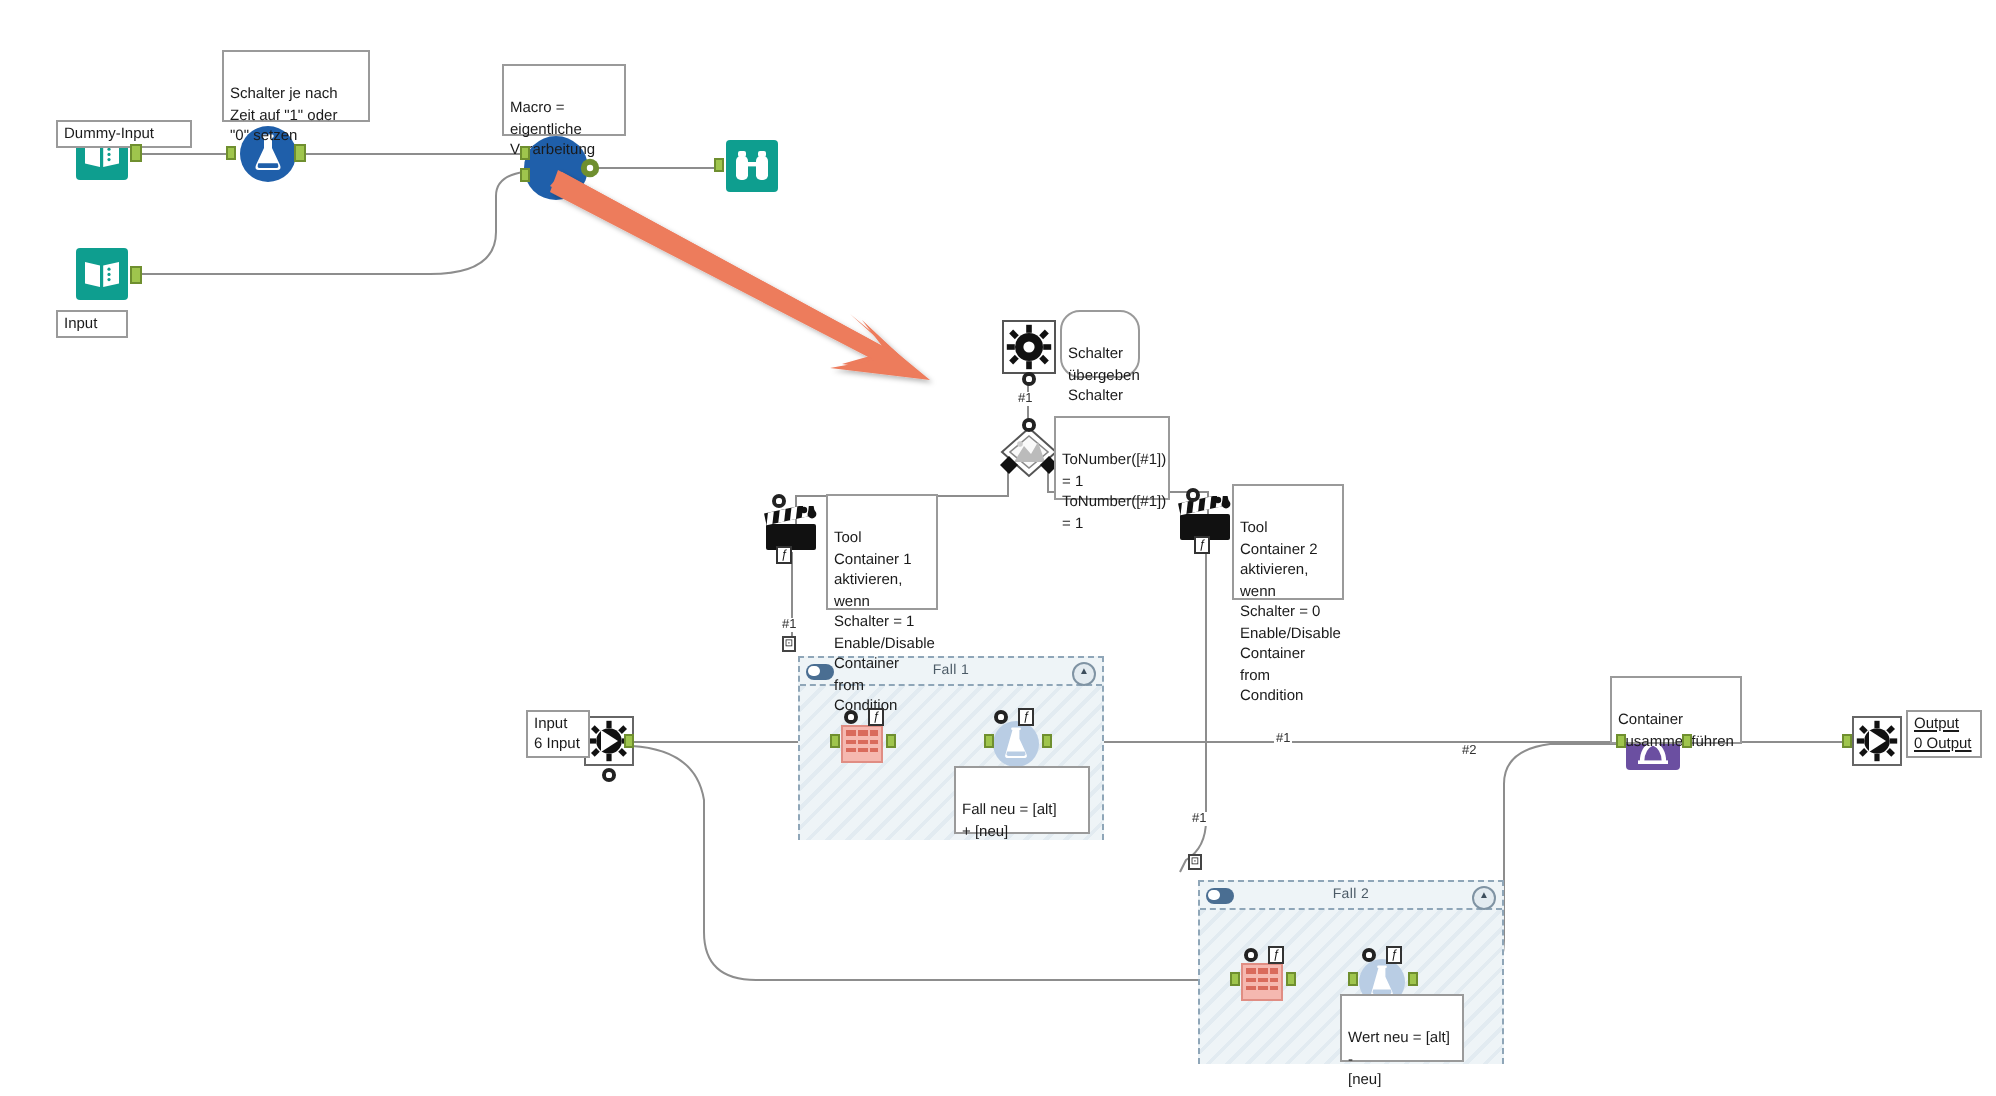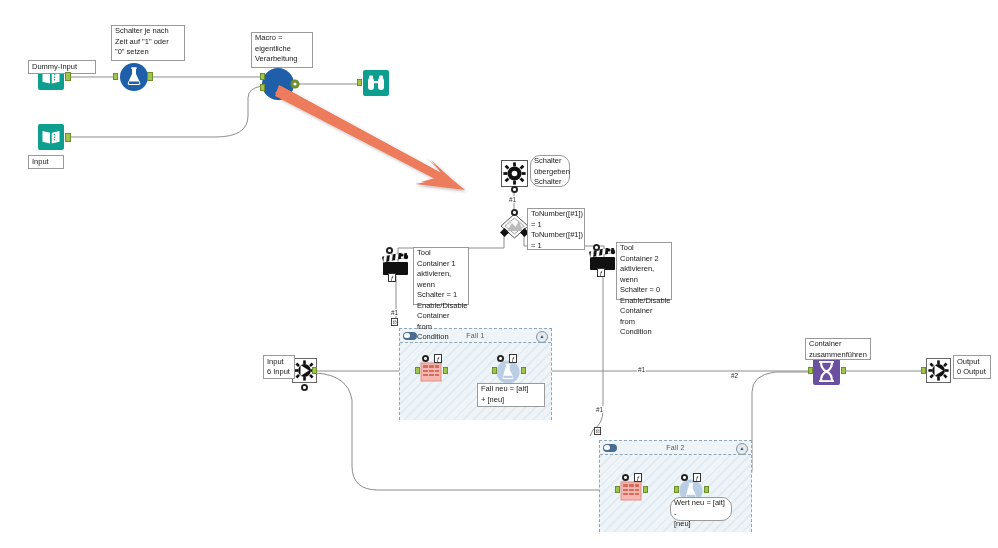--- a/index.html
+++ b/index.html
@@ -12,21 +12,21 @@
   #canvas{position:relative;width:998px;height:548px;background:#ffffff;}
 
   
   .note{
     position:absolute;
     border:1px solid #9a9a9a;
     background:#ffffff;
     color:#1a1a1a;
     font-size:7.5px;
     line-height:10.5px;
-    padding:0 3px;
+    padding:16px 3px;
     box-sizing:border-box;
     white-space:pre-line;
     z-index:6;
   }
   .label-box{
     position:absolute;
     border:1px solid #9a9a9a;
     background:#ffffff;
     color:#1a1a1a;
     font-size:7.5px;
@@ -462,21 +462,21 @@
   <div class="anchor sm" style="left:674px;top:486px;"></div>
   <div class="tool" style="left:679px;top:479px;">
     <svg width="24" height="24" viewBox="0 0 24 24">
       <circle cx="12" cy="12" r="11.5" fill="#b9cde4"></circle>
       <path d="M10.3 4.8 L13.7 4.8 L13.7 9.4 L17.2 17 Q18 19 16 19 L8 19 Q6 19 6.8 17 Z" fill="#ffffff"></path>
       <path d="M7.6 15.8 L16.4 15.8 Q17.3 18 15.8 18 L8.2 18 Q6.7 18 7.6 15.8 Z" fill="#b9cde4"></path>
       <rect x="9.6" y="3.7" width="4.8" height="1.3" rx="0.5" fill="#ffffff"></rect>
     </svg>
   </div>
   <div class="anchor sm" style="left:704px;top:486px;"></div>
-  <div class="note" style="left:670px;top:497px;width:62px;height:24px;border-radius:10px;">Wert neu = [alt] -
+  <div class="note" style="left:670px;top:497px;width:62px;height:24px;">Wert neu = [alt] -
 [neu]</div>
 
   <div class="conn-label" style="left:730px;top:372px;">#2</div>
 
   <div class="note" style="left:805px;top:338px;width:66px;height:22px;">Container
 zusammenführen</div>
   <div class="anchor sm" style="left:808px;top:367px;"></div>
   <div class="tool" style="left:813px;top:358px;">
     <svg width="27" height="27" viewBox="0 0 27 27">
       <rect x="0" y="0" width="27" height="27" rx="2" fill="#6b4fa1"></rect>
@@ -499,16 +499,16 @@
         <rect x="2.4" y="11.2" width="3.6" height="2.6"></rect>
         <rect x="19" y="11.2" width="3.6" height="2.6"></rect>
         <rect x="4.4" y="5" width="2.6" height="3.6" transform="rotate(-45 5.7 6.8)"></rect>
         <rect x="18" y="16.4" width="2.6" height="3.6" transform="rotate(-45 19.3 18.2)"></rect>
         <rect x="18" y="5" width="2.6" height="3.6" transform="rotate(45 19.3 6.8)"></rect>
         <rect x="4.4" y="16.4" width="2.6" height="3.6" transform="rotate(45 5.7 18.2)"></rect>
       </g>
       <path d="M8.5 7 L17 12.5 L8.5 18 Z" fill="#ffffff"></path>
     </svg>
   </div>
-  <div class="label-box" style="left:953px;top:355px;width:38px;">Output
+  <div class="label-box" style="left:953px;top:355px;width:38px;text-decoration:underline;">Output
 0 Output</div>
 
 </div>
 
 </body></html>

